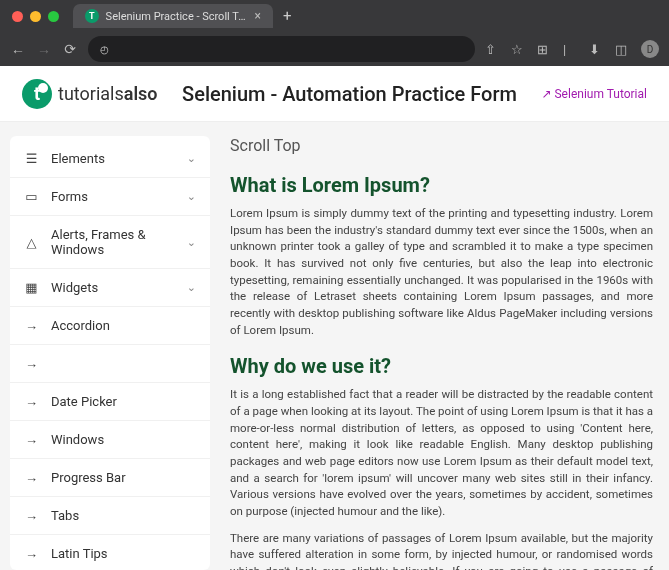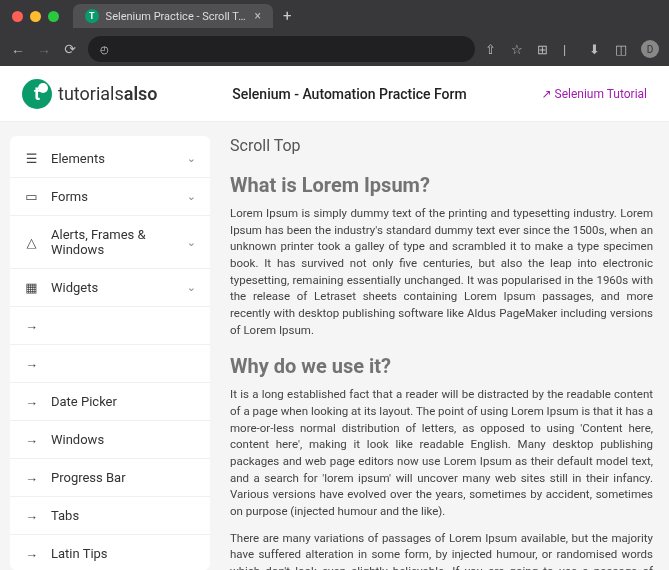--- a/index.html
+++ b/index.html
@@ -18,34 +18,34 @@
 .url { flex:1; background:#202022; border-radius:16px; height:26px; display:flex; align-items:center; padding:0 12px; font-size:12px; color:#ccc; }
 .lock { margin-right:7px; font-size:10px; }
 .ext-ico { width:16px; font-size:13px; }
 
 .header { background:#fff; height:56px; display:flex; align-items:center; padding:0 22px; justify-content:space-between; border-bottom:1px solid #eee; }
 .logo { display:flex; align-items:center; gap:6px; }
 .logo-badge { width:30px; height:30px; background:#0a9b6a; border-radius:50%; display:flex; align-items:center; justify-content:center; color:#fff; font-weight:bold; font-size:18px; position:relative; }
 .logo-badge::before { content:''; width:10px; height:10px; background:#fff; border-radius:50%; position:absolute; top:4px; right:4px; }
 .logo-text { font-size:18px; color:#333; }
 .logo-text b { font-weight:600; }
-.hdr-title { font-size:14px; color:#222; font-weight:500; }
+.hdr-title { font-size:20px; color:#222; font-weight:500; }
 .hdr-link { font-size:12px; color:#a21caf; }
 
 .main { display:flex; padding:14px 10px 0 10px; gap:14px; height:calc(570px - 32px - 34px - 56px); }
 .sidebar { width:200px; background:#fff; border-radius:6px; padding:4px 0; overflow-y:auto; height:100%; }
 .sb-item { display:flex; align-items:center; padding:11px 14px; font-size:13px; color:#333; border-bottom:1px solid #f0f0f0; gap:12px; cursor:pointer; }
 .sb-item:last-child { border-bottom:none; }
 .sb-ico { width:15px; display:flex; justify-content:center; font-size:13px; color:#444; flex-shrink:0; }
 .sb-label { flex:1; }
 .sb-chev { font-size:11px; color:#888; }
 
 .content { flex:1; padding:0 6px; overflow:hidden; }
 .content h2 { font-size:16px; font-weight:400; color:#555; margin-bottom:18px; }
-.content h1 { font-size:20px; font-weight:700; color:#737373; margin:16px 0 8px; }
+.content h1 { font-size:20px; font-weight:700; color:#14532d; margin:16px 0 8px; }
 .content p { font-size:11.5px; color:#444; text-align:justify; line-height:1.45; margin-bottom:10px; }
 </style>
 </head>
 <body>
 
 <div class="titlebar">
   <div class="dots">
     <div class="dot" style="background:#ff5f57"></div>
     <div class="dot" style="background:#febc2e"></div>
     <div class="dot" style="background:#28c840"></div>
@@ -103,20 +103,21 @@
         <span class="sb-label">Alerts, Frames &amp; Windows</span>
         <span class="sb-chev">⌄</span>
       </div>
       <div class="sb-item">
         <span class="sb-ico">▦</span>
         <span class="sb-label">Widgets</span>
         <span class="sb-chev">⌄</span>
       </div>
       <div class="sb-item">
         <span class="sb-ico">→</span>
+        <span class="sb-label">Accordion</span>
       </div>
       <div class="sb-item">
         <span class="sb-ico">→</span>
       </div>
       <div class="sb-item">
         <span class="sb-ico">→</span>
         <span class="sb-label">Date Picker</span>
       </div>
       <div class="sb-item">
         <span class="sb-ico">→</span>

